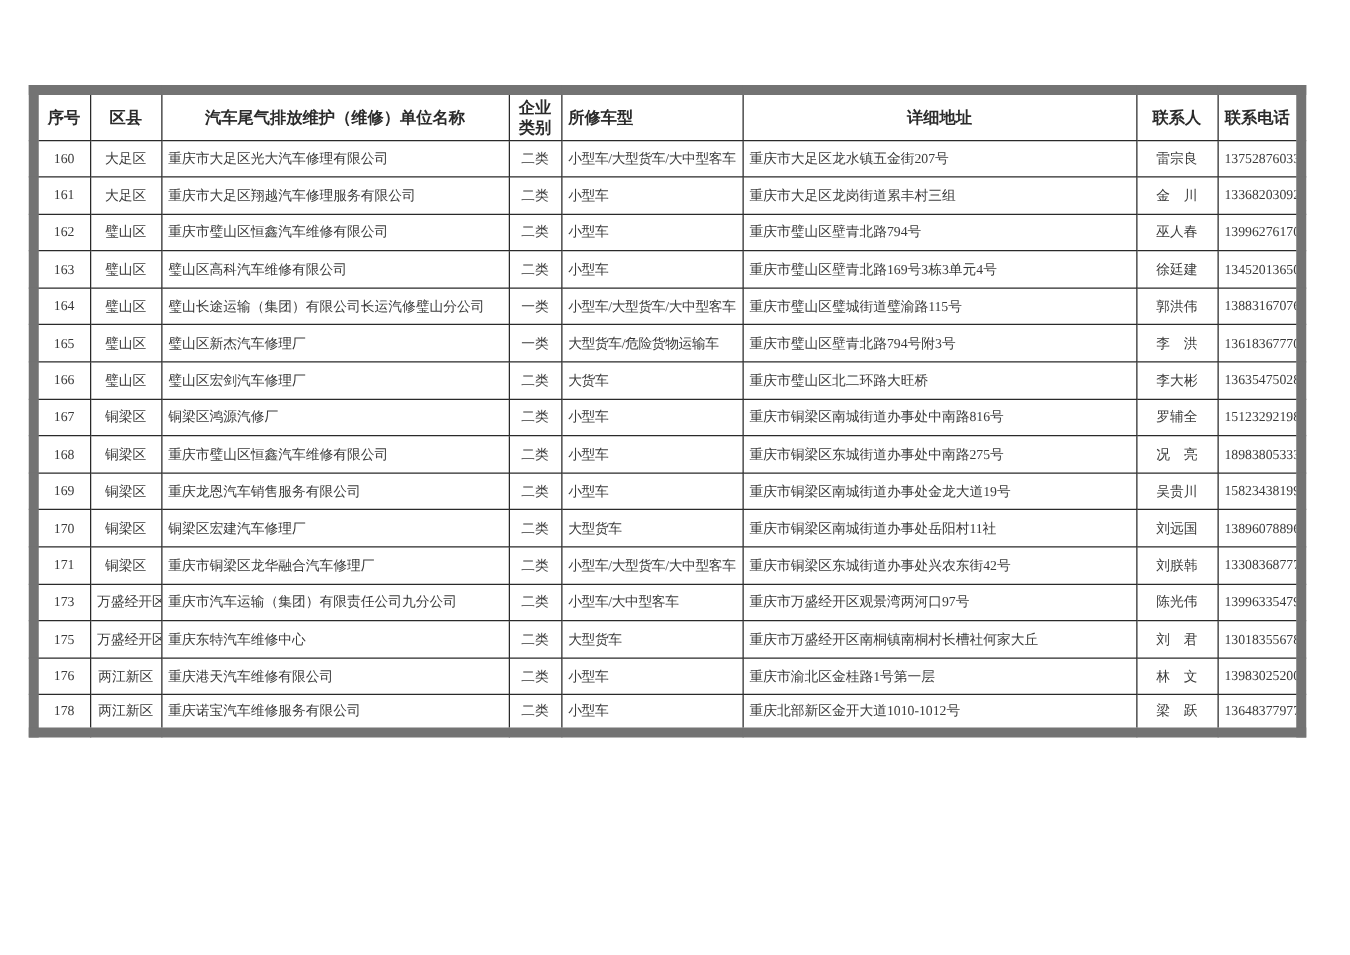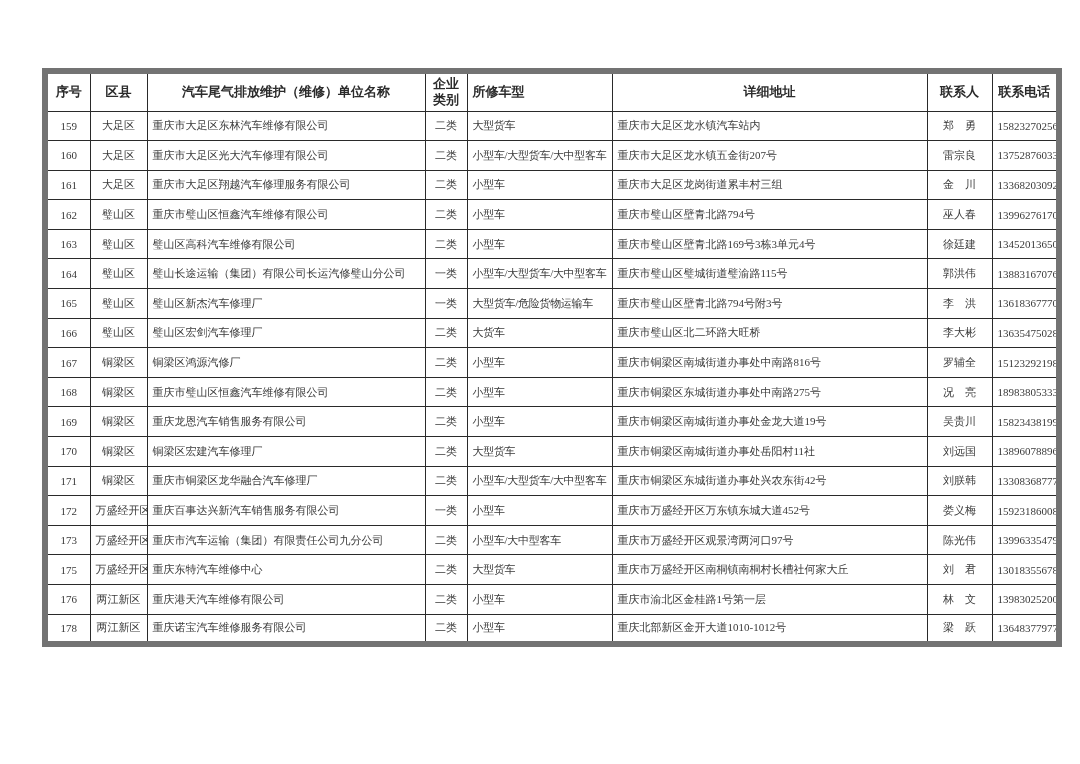--- a/index.html
+++ b/index.html
@@ -10,26 +10,26 @@
   body {
     width: 1080px;
     height: 764px;
     position: relative;
     font-family: "Liberation Serif", "DejaVu Serif", serif;
     color: #333333;
     overflow: hidden;
   }
   .doc-table {
     position: absolute;
-    left: 42px;
+    left: 23px;
     top: 68px;
     width: 1014px;
     border-collapse: collapse;
     table-layout: fixed;
-    border: 6px solid #737373;
+    border: 8px solid #737373;
   }
   .doc-table th, .doc-table td {
     border: 1px solid #2a2a2a;
     padding: 1px 5px;
     overflow: hidden;
     white-space: nowrap;
     box-sizing: border-box;
   }
   .doc-table th {
     font-weight: bold;
@@ -76,30 +76,20 @@
       <th>汽车尾气排放维护（维修）单位名称</th>
       <th>企业类别</th>
       <th class="h-vehicle">所修车型</th>
       <th>详细地址</th>
       <th>联系人</th>
       <th>联系电话</th>
     </tr>
   </thead>
   <tbody id="table-body">
       <tr>
-        <td class="c-seq">159</td>
-        <td class="c-district">大足区</td>
-        <td class="c-company">重庆市大足区东林汽车维修有限公司</td>
-        <td class="c-category">二类</td>
-        <td class="c-vehicle">大型货车</td>
-        <td class="c-address">重庆市大足区龙水镇汽车站内</td>
-        <td class="c-contact">郑　勇</td>
-        <td class="c-phone">15823270256</td>
-      </tr>
-      <tr>
         <td class="c-seq">160</td>
         <td class="c-district">大足区</td>
         <td class="c-company">重庆市大足区光大汽车修理有限公司</td>
         <td class="c-category">二类</td>
         <td class="c-vehicle">小型车/大型货车/大中型客车</td>
         <td class="c-address">重庆市大足区龙水镇五金街207号</td>
         <td class="c-contact">雷宗良</td>
         <td class="c-phone">13752876033</td>
       </tr>
       <tr>
@@ -206,30 +196,20 @@
         <td class="c-seq">171</td>
         <td class="c-district">铜梁区</td>
         <td class="c-company">重庆市铜梁区龙华融合汽车修理厂</td>
         <td class="c-category">二类</td>
         <td class="c-vehicle">小型车/大型货车/大中型客车</td>
         <td class="c-address">重庆市铜梁区东城街道办事处兴农东街42号</td>
         <td class="c-contact">刘朕韩</td>
         <td class="c-phone">13308368777</td>
       </tr>
       <tr>
-        <td class="c-seq">172</td>
-        <td class="c-district">万盛经开区</td>
-        <td class="c-company">重庆百事达兴新汽车销售服务有限公司</td>
-        <td class="c-category">一类</td>
-        <td class="c-vehicle">小型车</td>
-        <td class="c-address">重庆市万盛经开区万东镇东城大道452号</td>
-        <td class="c-contact">娄义梅</td>
-        <td class="c-phone">15923186008</td>
-      </tr>
-      <tr>
         <td class="c-seq">173</td>
         <td class="c-district">万盛经开区</td>
         <td class="c-company">重庆市汽车运输（集团）有限责任公司九分公司</td>
         <td class="c-category">二类</td>
         <td class="c-vehicle">小型车/大中型客车</td>
         <td class="c-address">重庆市万盛经开区观景湾两河口97号</td>
         <td class="c-contact">陈光伟</td>
         <td class="c-phone">13996335479</td>
       </tr>
       <tr>

